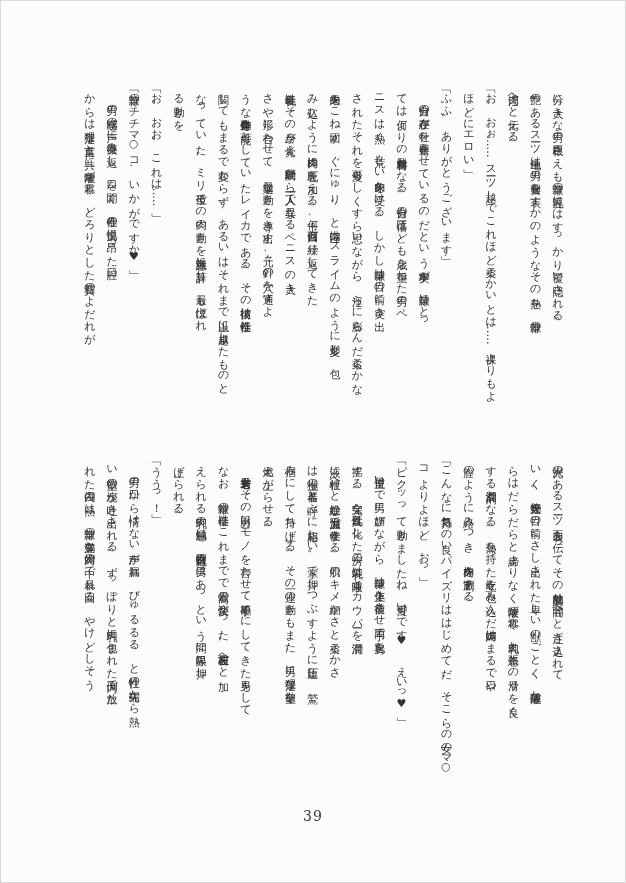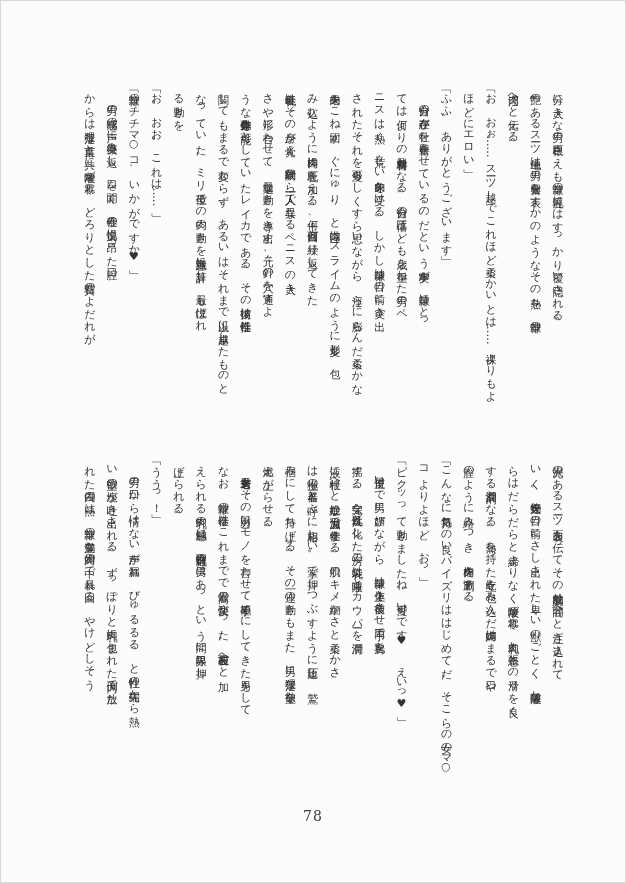--- a/index.html
+++ b/index.html
@@ -97,14 +97,14 @@
       <p class="line indent">老若男女をその財力にモノを言わせて手籠めにしてきた男をして</p>
       <p class="line">なお、隷華の奉仕はこれまでで最高の快楽だった。前後左右へと加</p>
       <p class="line">えられる乳肉の感触に、百戦錬磨の男はあっという間に限界に押し</p>
       <p class="line">上げられる。</p>
       <p class="line">「ううっ！」</p>
       <p class="line indent">男の口から情けない声が漏れ、びゅるるる、と牡性の先端から熱</p>
       <p class="line">い欲望の塊が吐き出される。ずっぽりと乳肉に包まれた内側で放た</p>
       <p class="line">れた白濁の熱は、隷華の豊満な媚肉の中で暴れ回る。やけどしそう</p>
     </section>
 
-  <footer class="page-number">78</footer>
+  <footer class="page-number">39</footer>
 </div>
 
 </body></html>

